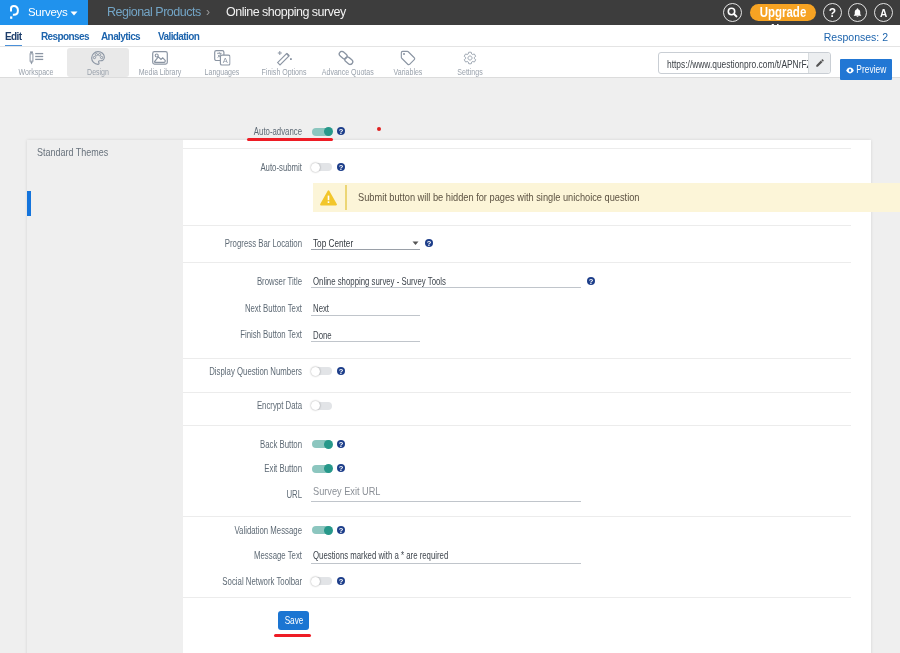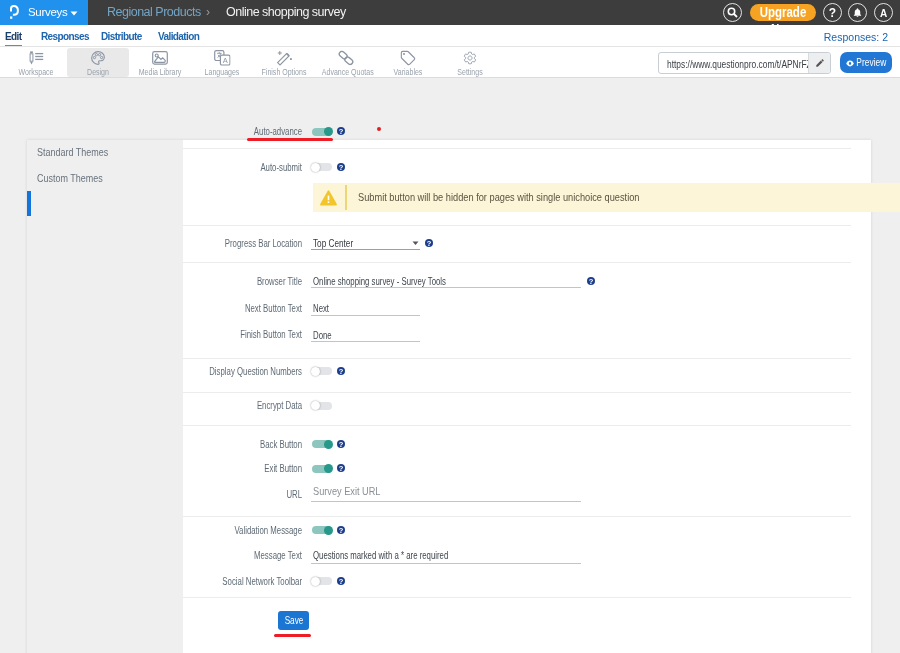--- a/index.html
+++ b/index.html
@@ -21,21 +21,21 @@
 #resp { position:absolute; right:12px; top:6px; font-size:10.5px; color:#1d64ad; }
 
 #toolbar { position:absolute; left:0; top:47px; width:900px; height:31px; background:#fff; border-bottom:1px solid #dcdcdc; }
 .tile { position:absolute; top:1px; width:62px; height:29px; text-align:center; }
 .tile.active { background:#e9e9e9; border-radius:3px; }
 .tile svg { position:absolute; left:50%; top:10px; transform:translate(-50%,-50%); }
 .tile .tlabel { position:absolute; left:0; width:100%; top:18.5px; font-size:9px; color:#9aa2ac; white-space:nowrap; transform:scaleX(.78); transform-origin:50% 50%; }
 #urlbox { position:absolute; left:658px; top:5px; width:173px; height:22px; background:#fff; border:1px solid #c9ced4; border-radius:3px; }
 #urlbox .utext { position:absolute; left:8px; top:5px; font-size:10.5px; color:#3a3f45; white-space:nowrap; white-space:nowrap; transform:scaleX(.8); transform-origin:0 50%; }
 #urlbox .pedit { position:absolute; right:0; top:0; width:22px; height:20px; background:#eceef0; border-left:1px solid #d8dcdf; border-radius:0 3px 3px 0; text-align:center; }
-#pvw { position:absolute; left:840px; top:5px; width:52px; height:21px; background:#2277d4; border-radius:7px; color:#fff; font-size:10.5px; text-align:center; line-height:21px; }
+#pvw { position:absolute; left:840px; top:12px; width:52px; height:21px; background:#2277d4; border-radius:1px; color:#fff; font-size:10.5px; text-align:center; line-height:21px; }
 
 #panel { position:absolute; left:27px; top:96px; width:844px; height:557px; background:#fff; box-shadow:0 0 3px rgba(0,0,0,.12);margin-top:44px; }
 #sidebar { position:absolute; left:0; top:0; width:156px; height:557px; background:#efefef; }
 .sitem { position:absolute; left:0; width:156px; height:25px; font-size:11.5px; color:#68727c; line-height:25px; padding-left:10px; }
 .sitem span { display:inline-block; transform:scaleX(.78); transform-origin:0 50%; white-space:nowrap; }
 .sitem.active { background:#fff; color:#4e575f; }
 .sbar { position:absolute; left:0; width:3.5px; height:25px; background:#1474dc; }
 
 .flabel { position:absolute; left:157px; width:145px; text-align:right; font-size:10px; color:#5e6a75; transform:scaleX(.78); transform-origin:100% 50%; }
 .divider { position:absolute; left:183px; width:668px; height:1px; background:#ececec; }
@@ -78,21 +78,21 @@
     <svg width="11" height="11" viewBox="0 0 24 24" style="margin-top:3px">
         <path d="M12 22c1.1 0 2-.9 2-2h-4c0 1.1.9 2 2 2zm6-6v-5c0-3.1-1.6-5.6-4.5-6.3V4c0-.8-.7-1.5-1.5-1.5S10.5 3.2 10.5 4v.7C7.6 5.4 6 7.9 6 11v5l-2 2v1h16v-1l-2-2z" fill="#fff"></path>
       </svg>
   </div>
   <div class="topcirc" style="left:874px;font-size:10px;font-weight:bold;line-height:19px">A</div>
 </div>
 
 <div id="nav2">
   <span class="lnk active" style="left:5px">Edit</span>
   <span class="lnk" style="left:41px">Responses</span>
-  <span class="lnk" style="left:101px">Distribute</span>
+  <span class="lnk" style="left:101px">Analytics</span>
   <span class="lnk" style="left:158px">Validation</span>
   <span id="resp">Responses: 2</span>
 </div>
 
 <div id="toolbar">
   <div class="tile" style="left:5px">
     <svg width="16" height="14" viewBox="0 0 16 14">
         <rect x="2.1" y="0.4" width="2.8" height="1.7" fill="#8b95a3"></rect>
         <rect x="2.1" y="2.8" width="2.8" height="7.4" fill="none" stroke="#8b95a3" stroke-width="1"></rect>
         <path d="M2.1 10.8 L4.9 10.8 L3.5 13.6 Z" fill="#8b95a3"></path>
@@ -180,21 +180,20 @@
   </div>
   <div id="pvw"><span style="display:inline-block;transform:scaleX(.8);transform-origin:50% 50%;white-space:nowrap"><svg width="10" height="7" viewBox="0 0 24 16" style="vertical-align:-0.5px">
           <path d="M12 1 C6 1 2 5.5 1 8 C2 10.5 6 15 12 15 C18 15 22 10.5 23 8 C22 5.5 18 1 12 1 Z" fill="#fff"></path>
           <circle cx="12" cy="8" r="3.4" fill="#2277d4"></circle>
         </svg> Preview</span></div>
 </div>
 
 <div id="panel">
   <div id="sidebar">
     <div class="sitem" style="top:0"><span>Standard Themes</span></div>
-    <div class="sitem" style="top:25.5px"><span>Custom Themes</span></div>
     <div class="sbar" style="top:51px"></div>
   </div>
 </div>
 
 <div class="flabel" style="top:126px">Auto-advance</div>
 <div class="tg on" style="left:312px;top:127.5px"></div>
 <div class="q" style="left:337px;top:127.0px">?</div>
 <div class="redline" style="left:247px;top:138px;width:86px"></div>
 <div style="position:absolute;left:377px;top:127px;width:4px;height:4px;border-radius:50%;background:#e02020"></div>
 

